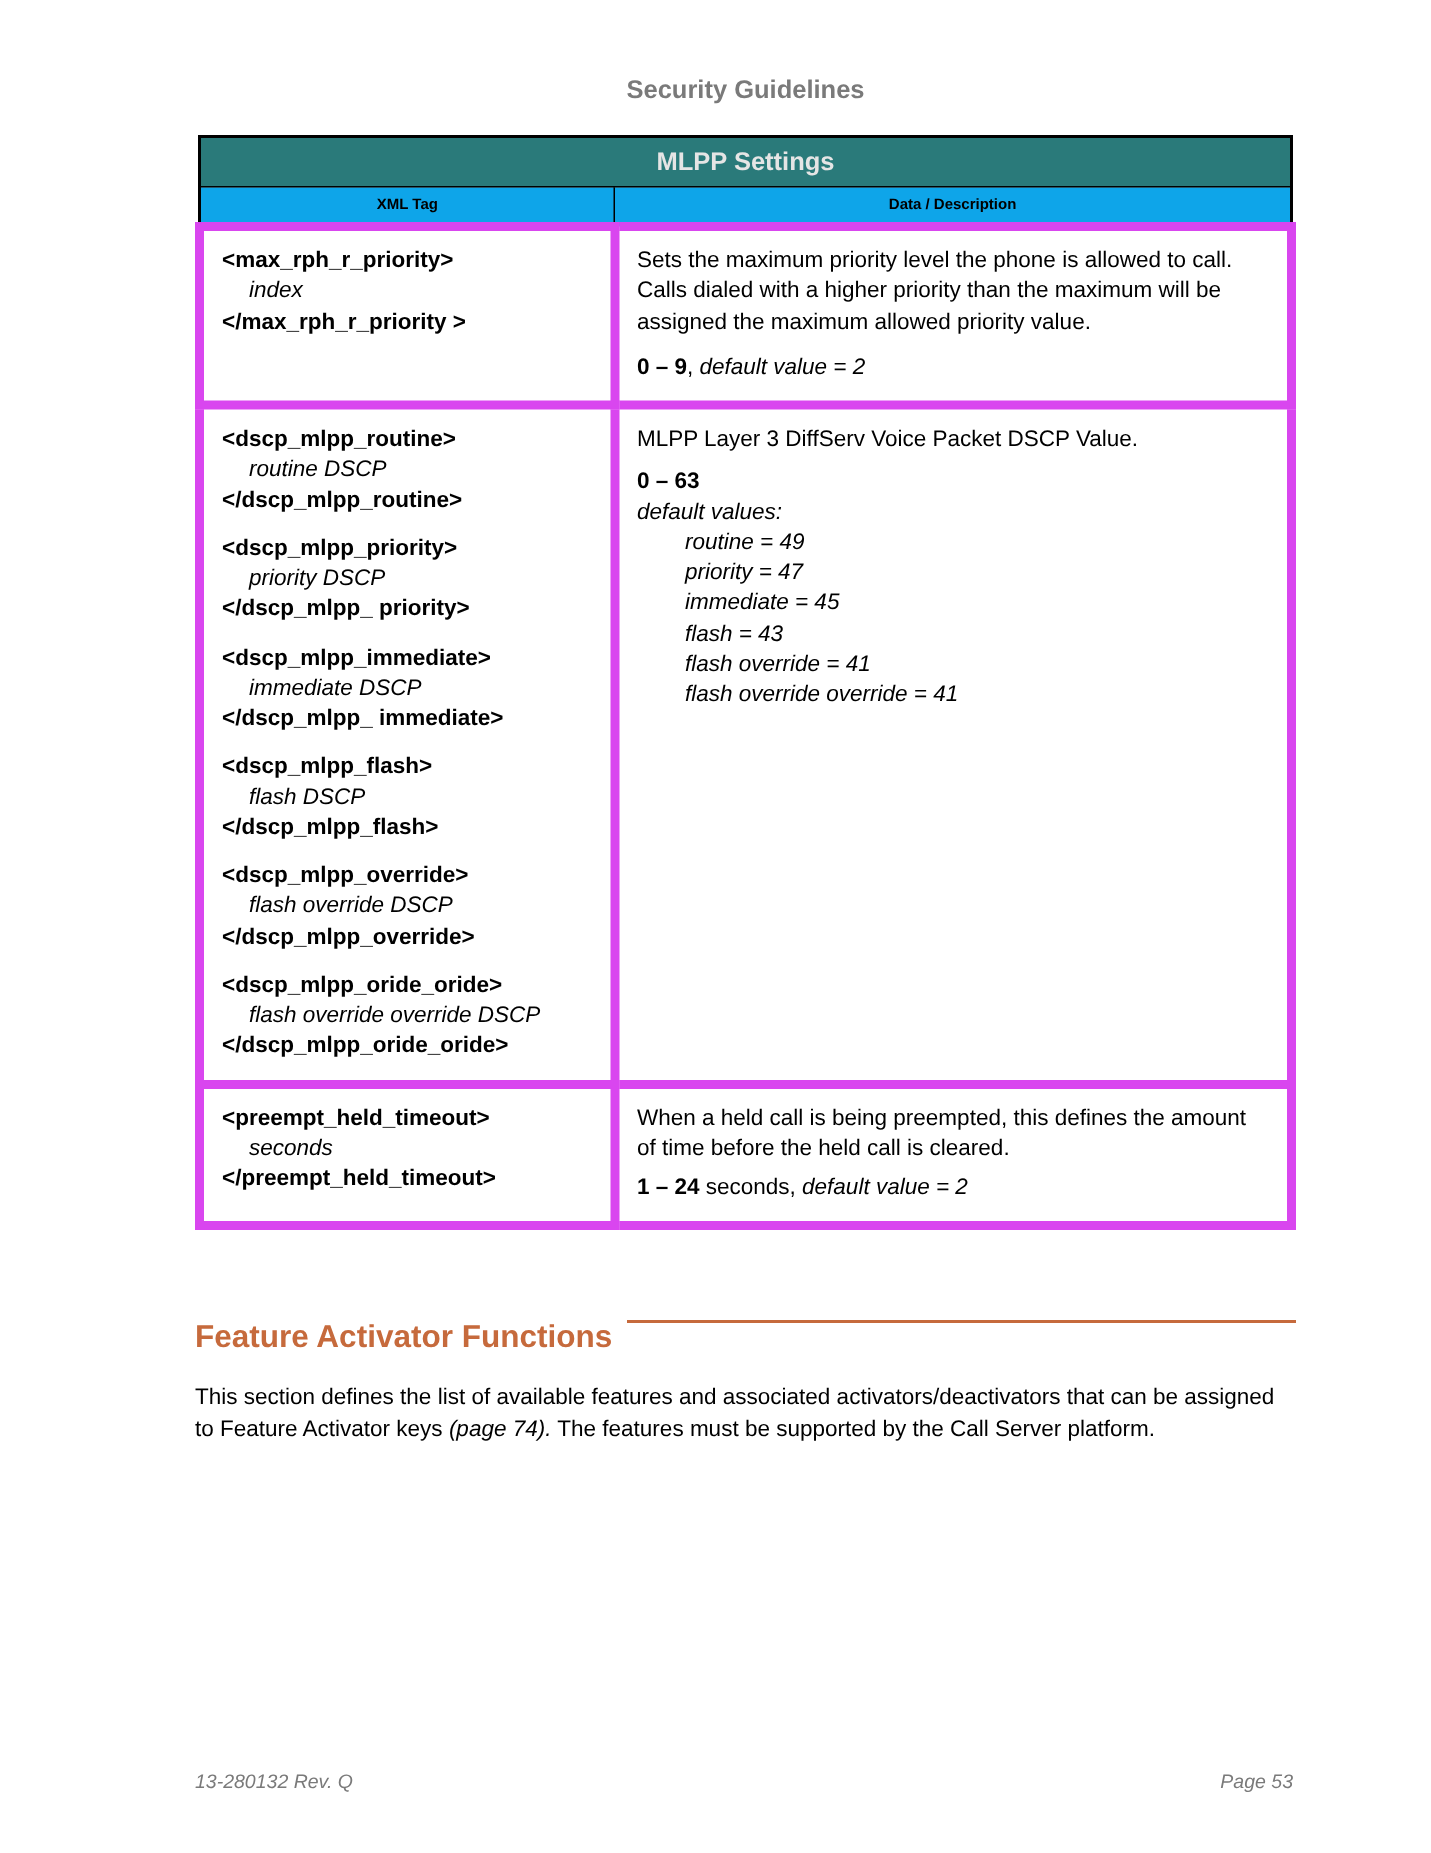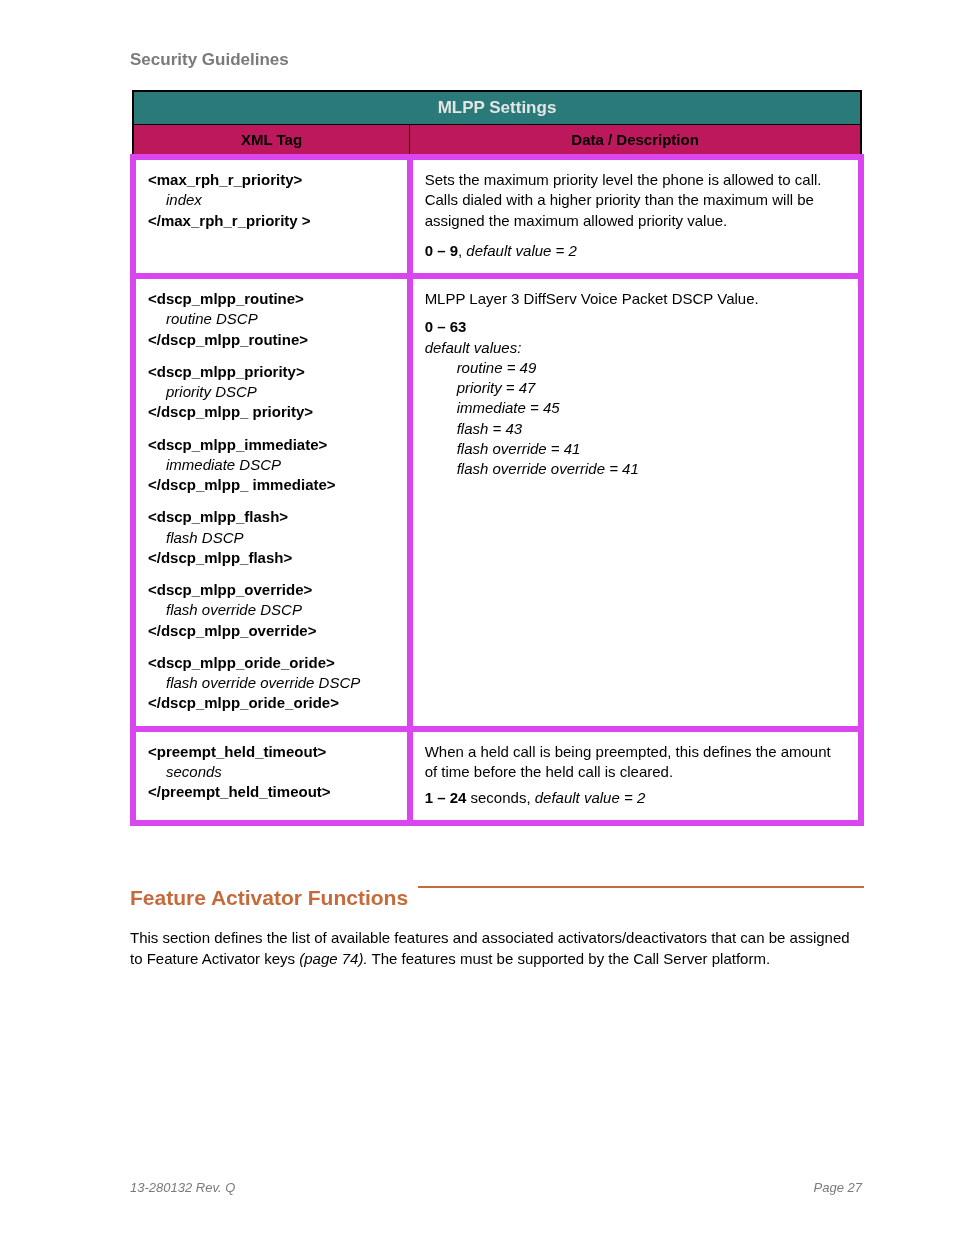--- a/index.html
+++ b/index.html
@@ -10,46 +10,46 @@
     color: #000;
   }
   .page {
     width: 954px;
     height: 1235px;
     position: relative;
     box-sizing: border-box;
     padding: 50px 90px 40px 130px;
   }
   .header-title {
-    text-align: left;
+    text-align: center;
     font-weight: bold;
     color: #7a7a7a;
     font-size: 17px;
     margin-bottom: 20px;
   }
   table.mlpp {
     width: 100%;
     border-collapse: collapse;
     border: 2px solid #000;
   }
   table.mlpp th.main-head {
     background: #2a7a7a;
     color: #e5e5e5;
     font-weight: bold;
     text-align: center;
     font-size: 17px;
     padding: 6px;
     border: 1px solid #000;
   }
   table.mlpp th.sub-head {
-    background: #be185d;
+    background: #0ea5e9;
     color: #000;
     font-weight: bold;
     text-align: center;
-    font-size: 15px;
+    font-size: 10px;
     padding: 6px;
     border: 1px solid #000;
   }
   table.mlpp td {
     border: 6px solid #d946ef;
     padding: 10px 12px 12px 12px;
     vertical-align: top;
     font-size: 15px;
     line-height: 1.35;
   }
@@ -192,16 +192,16 @@
     <span class="section-rule"></span>
   </div>
 
   <div class="body-text">
     <span>This section defines the list of available features and associated activators/deactivators that can be assigned to Feature Activator keys </span><span class="italic">(page 74).</span><span> The features must be supported by the Call Server platform.</span>
   </div>
 
 
   <div class="footer">
     <span>13-280132  Rev. Q</span>
-    <span>Page 27</span>
+    <span>Page 53</span>
   </div>
 
 </div>
 
 </body></html>

